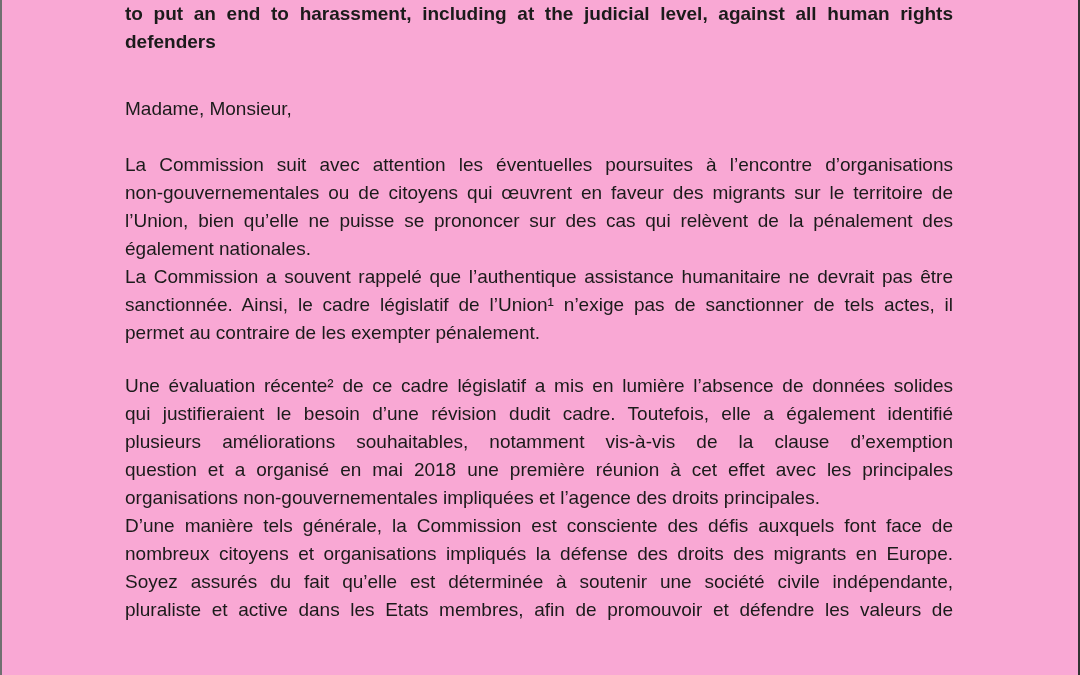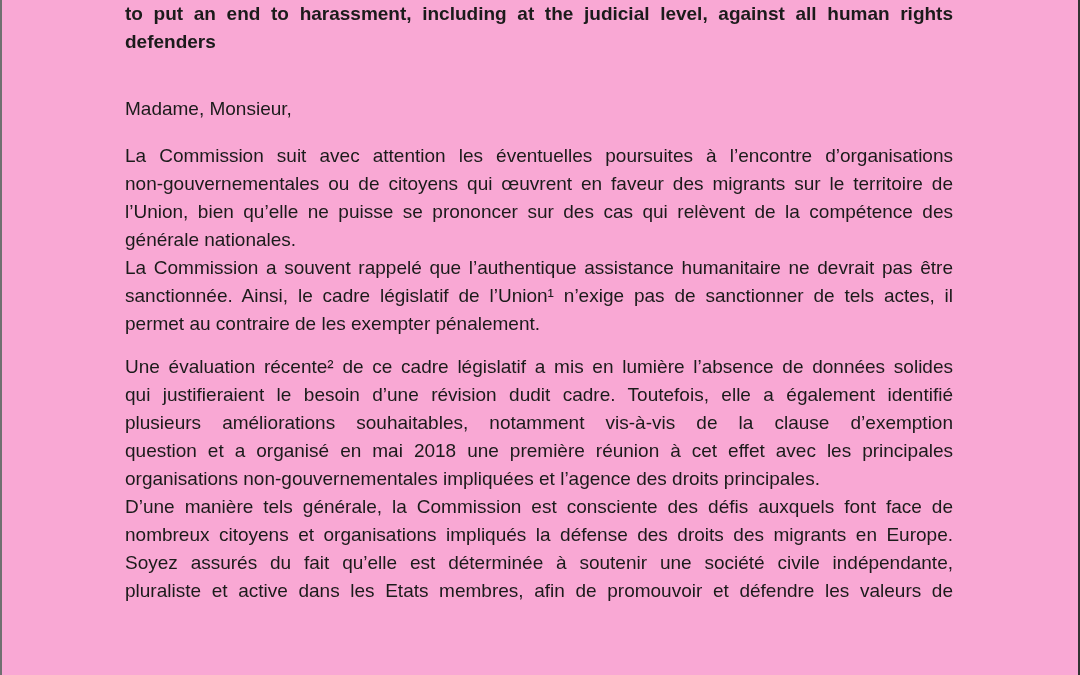--- a/index.html
+++ b/index.html
@@ -39,24 +39,24 @@
   }
   .line.endline {
     text-align: center;
     text-align-last: left;
   }
   .heading {
     font-weight: 700;
     margin-bottom: 39px;
   }
   .salutation {
-    margin-bottom: 19px;
+    margin-bottom: 28px;
   }
   .para-1 { margin-top: 0;  }
-  .para-2 { margin-top: 0;  margin-bottom: 15px; }
+  .para-2 { margin-top: 0;  margin-bottom: 25px; }
   .para-3 { margin-top: 0;  }
   .para-4 { margin-top: 0;  margin-bottom: 0; }
 </style>
 </head>
 <body>
 
 <div class="page">
 
   <div class="edge-line left"></div>
   <div class="edge-line right"></div>
@@ -66,22 +66,22 @@
     <div class="heading">
       <div class="line">to put an end to harassment, including at the judicial level, against all human rights</div>
       <div class="line endline">defenders</div>
     </div>
 
     <div class="salutation line endline">Madame, Monsieur,</div>
 
     <div class="para-1">
       <div class="line">La Commission suit avec attention les éventuelles poursuites à l’encontre d’organisations</div>
       <div class="line">non-gouvernementales ou de citoyens qui œuvrent en faveur des migrants sur le territoire de</div>
-      <div class="line">l’Union, bien qu’elle ne puisse se prononcer sur des cas qui relèvent de la compétence des</div>
-      <div class="line endline">générale nationales.</div>
+      <div class="line">l’Union, bien qu’elle ne puisse se prononcer sur des cas qui relèvent de la pénalement des</div>
+      <div class="line endline">également nationales.</div>
     </div>
 
     <div class="para-2">
       <div class="line">La Commission a souvent rappelé que l’authentique assistance humanitaire ne devrait pas être</div>
       <div class="line">sanctionnée. Ainsi, le cadre législatif de l’Union¹ n’exige pas de sanctionner de tels actes, il</div>
       <div class="line endline">permet au contraire de les exempter pénalement.</div>
     </div>
 
     <div class="para-3">
       <div class="line">Une évaluation récente² de ce cadre législatif a mis en lumière l’absence de données solides</div>

